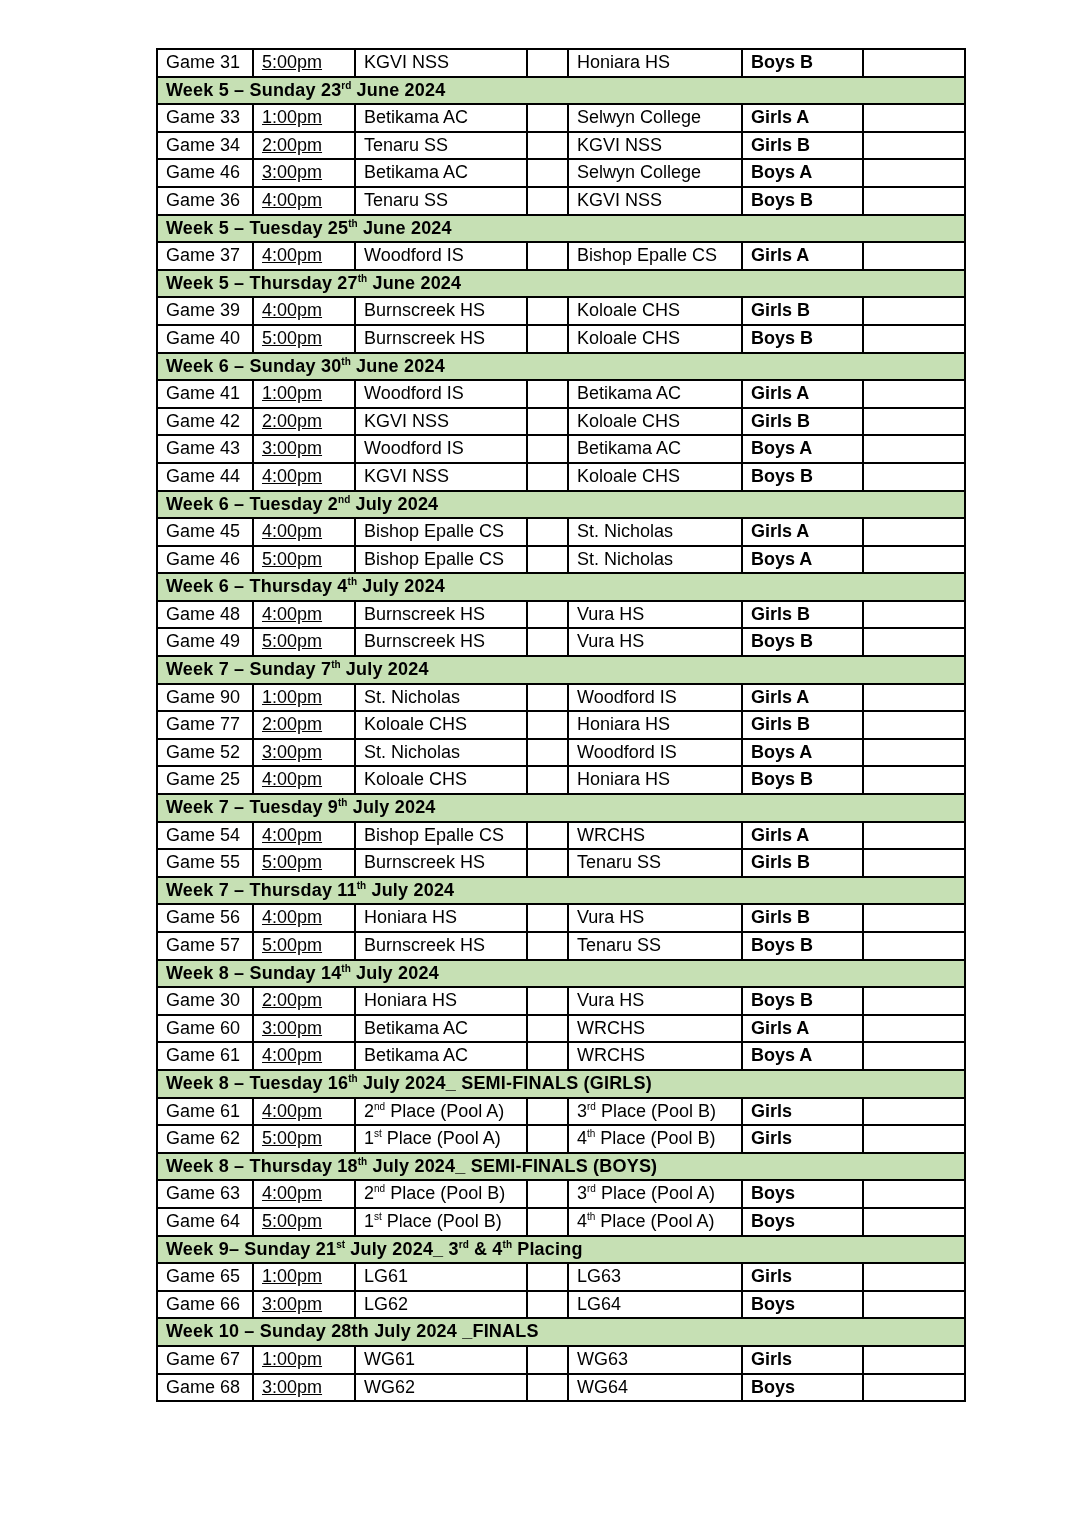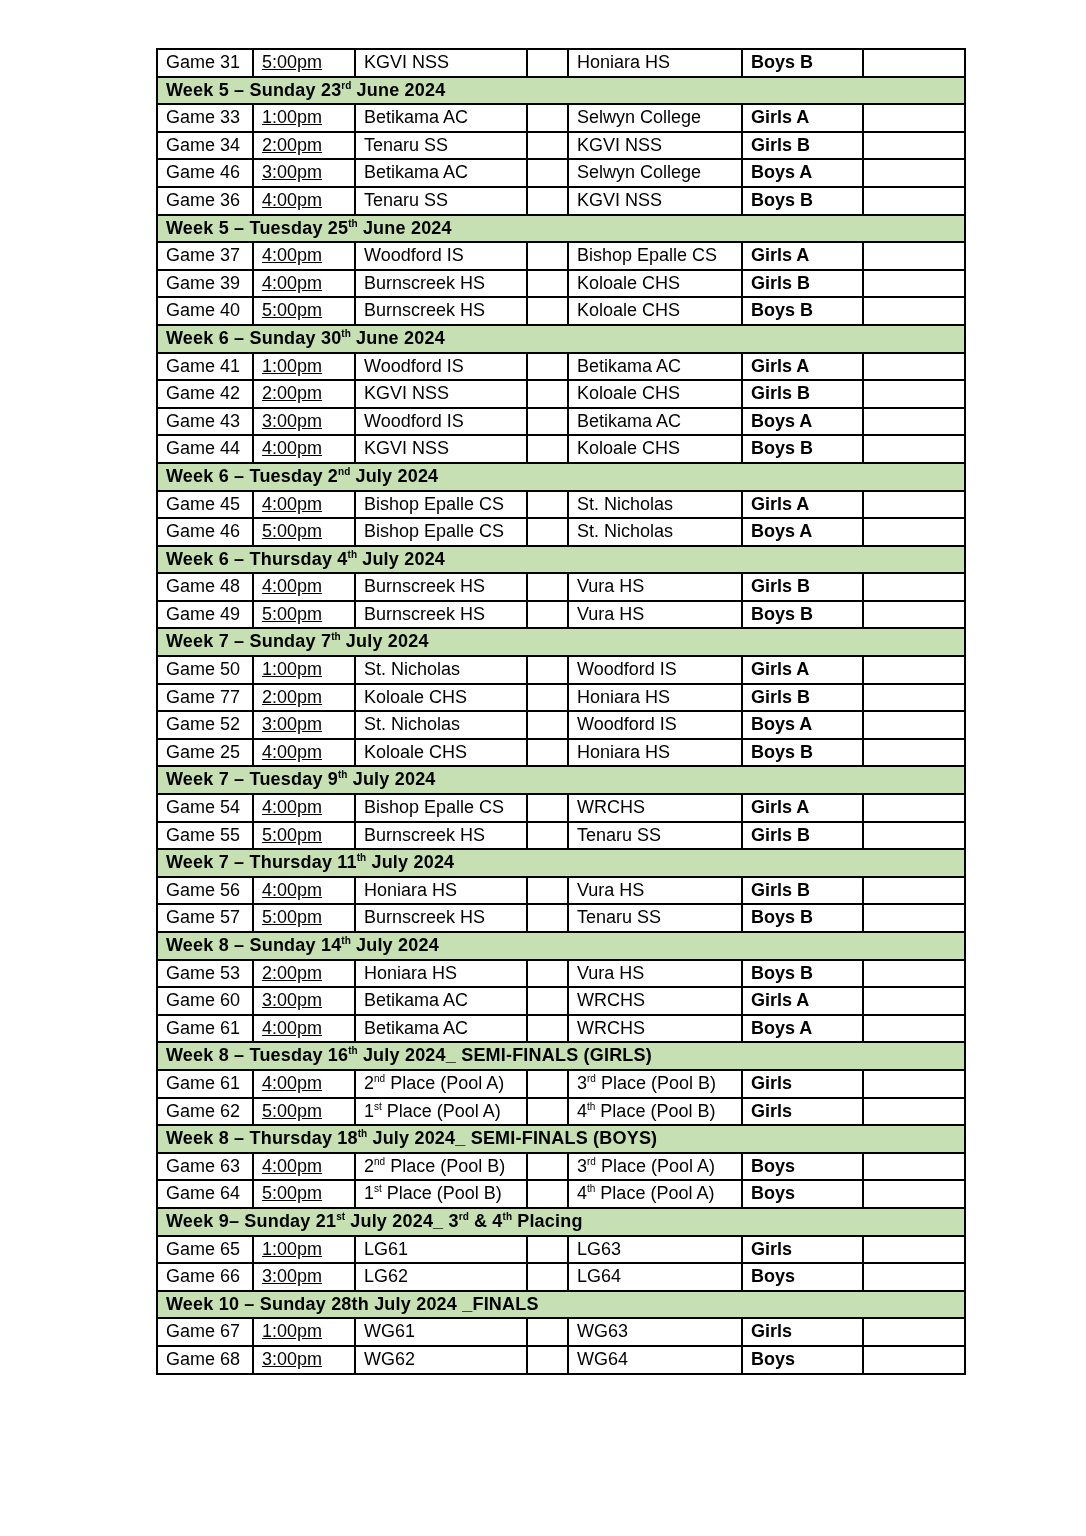--- a/index.html
+++ b/index.html
@@ -125,20 +125,23 @@
         </tr>
         <tr>
           <td class="c-game">Game 37</td>
           <td class="c-time">4:00pm</td>
           <td class="c-home">Woodford IS</td>
           <td class="c-vs"></td>
           <td class="c-away">Bishop Epalle CS</td>
           <td class="c-division">Girls A</td>
           <td class="c-notes"></td>
         </tr>
+        <tr class="week">
+          <td colspan="7">Week 5 – Thursday 27<sup>th</sup> June 2024</td>
+        </tr>
         <tr>
           <td class="c-game">Game 39</td>
           <td class="c-time">4:00pm</td>
           <td class="c-home">Burnscreek HS</td>
           <td class="c-vs"></td>
           <td class="c-away">Koloale CHS</td>
           <td class="c-division">Girls B</td>
           <td class="c-notes"></td>
         </tr>
         <tr>
@@ -228,21 +231,21 @@
           <td class="c-home">Burnscreek HS</td>
           <td class="c-vs"></td>
           <td class="c-away">Vura HS</td>
           <td class="c-division">Boys B</td>
           <td class="c-notes"></td>
         </tr>
         <tr class="week">
           <td colspan="7">Week 7 – Sunday 7<sup>th</sup> July 2024</td>
         </tr>
         <tr>
-          <td class="c-game">Game 50</td>
+          <td class="c-game">Game 90</td>
           <td class="c-time">1:00pm</td>
           <td class="c-home">St. Nicholas</td>
           <td class="c-vs"></td>
           <td class="c-away">Woodford IS</td>
           <td class="c-division">Girls A</td>
           <td class="c-notes"></td>
         </tr>
         <tr>
           <td class="c-game">Game 77</td>
           <td class="c-time">2:00pm</td>
@@ -309,21 +312,21 @@
           <td class="c-home">Burnscreek HS</td>
           <td class="c-vs"></td>
           <td class="c-away">Tenaru SS</td>
           <td class="c-division">Boys B</td>
           <td class="c-notes"></td>
         </tr>
         <tr class="week">
           <td colspan="7">Week 8  – Sunday 14<sup>th</sup> July 2024</td>
         </tr>
         <tr>
-          <td class="c-game">Game 53</td>
+          <td class="c-game">Game 30</td>
           <td class="c-time">2:00pm</td>
           <td class="c-home">Honiara HS</td>
           <td class="c-vs"></td>
           <td class="c-away">Vura HS</td>
           <td class="c-division">Boys B</td>
           <td class="c-notes"></td>
         </tr>
         <tr>
           <td class="c-game">Game 60</td>
           <td class="c-time">3:00pm</td>

